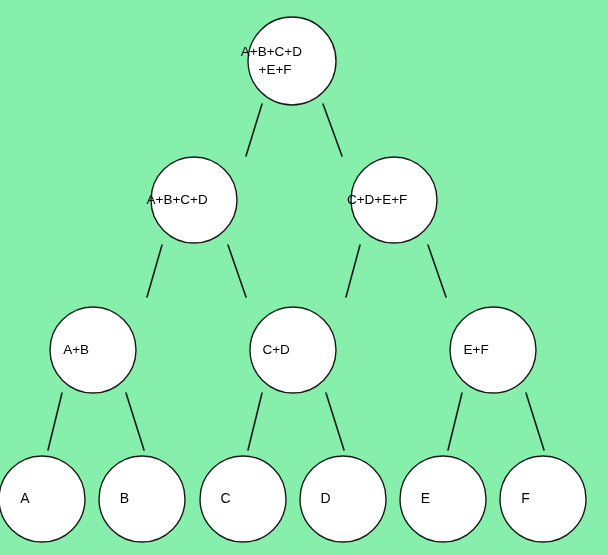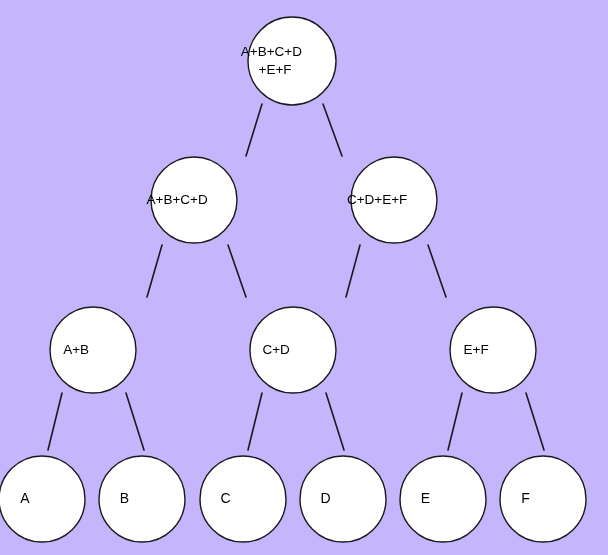--- a/index.html
+++ b/index.html
@@ -44,21 +44,21 @@
     dominant-baseline: middle;
     white-space: pre;
   }
   .node-label.leaf {
     font-size: 14px;
   }
 </style>
 </head>
 <body>
 
-<div id="diagram-root" style="background: #c4b5fd;">
+<div id="diagram-root" style="background: #86efac;">
   <svg id="tree-svg" viewBox="0 0 608 555" xmlns="http://www.w3.org/2000/svg">
 
     <g id="edges-group">
       <line class="edge-line" x1="262" y1="104" x2="246" y2="156" style="stroke: rgb(26, 26, 26);"></line>
       <line class="edge-line" x1="323" y1="104" x2="342" y2="156" style="stroke: rgb(26, 26, 26);"></line>
       <line class="edge-line" x1="162" y1="245" x2="147" y2="297" style="stroke: rgb(26, 26, 26);"></line>
       <line class="edge-line" x1="228" y1="245" x2="246" y2="297" style="stroke: rgb(26, 26, 26);"></line>
       <line class="edge-line" x1="360" y1="245" x2="346" y2="297" style="stroke: rgb(26, 26, 26);"></line>
       <line class="edge-line" x1="428" y1="245" x2="446" y2="297" style="stroke: rgb(26, 26, 26);"></line>
       <line class="edge-line" x1="62" y1="393" x2="48" y2="450" style="stroke: rgb(26, 26, 26);"></line>

